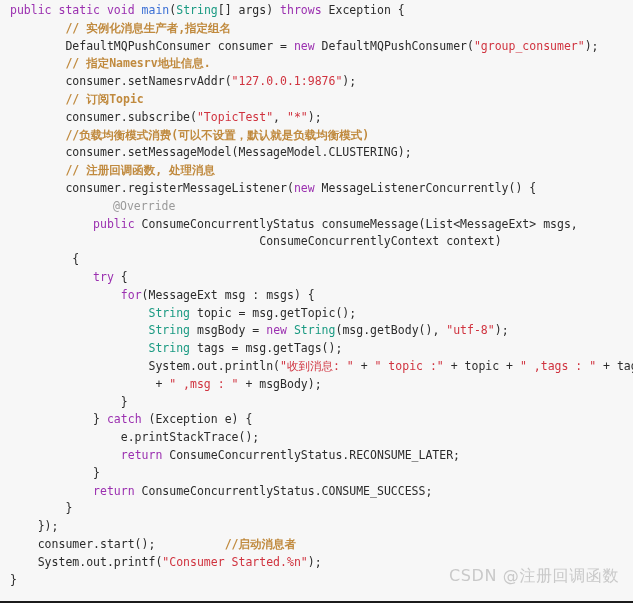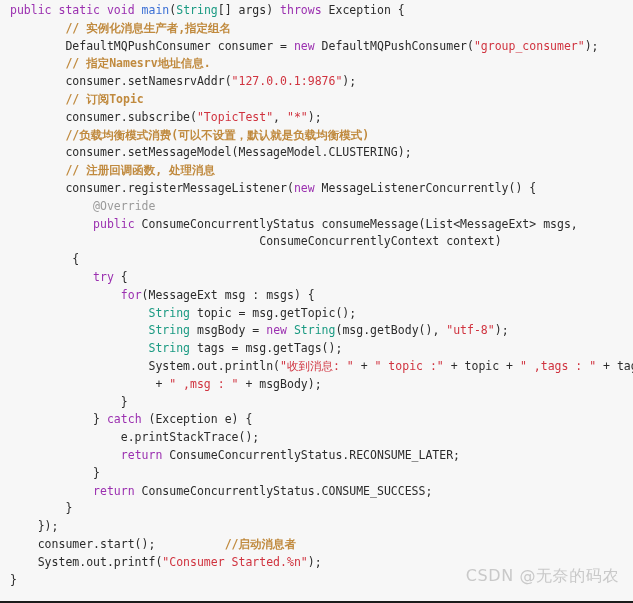--- a/index.html
+++ b/index.html
@@ -34,21 +34,21 @@
     display: block;
     height: 17.8px;
     padding-left: 10px;
   }
   
   .kw  { color: #9b30b0; }          
   .fn  { color: #3b6fd4; }          
   .typ { color: #1a9a82; }          
   .str { color: #d0333f; }          
   .cmt { color: #c08a3e; font-weight: bold; }          
-  .ann { color: #9a9a9a; }          
+  .ann { color: #9a9a9a; margin-left: 20px; }          
   .pl  { color: #2b2b2b; }          
 
   #watermark {
     position: absolute;
     right: 14px;
     bottom: 14px;
     font-family: "DejaVu Sans", "Liberation Sans", sans-serif;
     font-size: 16px;
     letter-spacing: 0.6px;
     color: #c9c9c9;
@@ -56,15 +56,15 @@
     white-space: pre;
   }
 </style>
 </head>
 <body>
 
 <div id="screenshot">
 
   <pre id="code-block"><span class="ln"><span class="kw">public static void </span><span class="fn">main</span><span class="pl">(</span><span class="typ">String</span><span class="pl">[] args) </span><span class="kw">throws </span><span class="pl">Exception {</span></span><span class="ln"><span class="pl">        </span><span class="cmt">// 实例化消息生产者,指定组名</span></span><span class="ln"><span class="pl">        DefaultMQPushConsumer consumer = </span><span class="kw">new</span><span class="pl"> DefaultMQPushConsumer(</span><span class="str">"group_consumer"</span><span class="pl">);</span></span><span class="ln"><span class="pl">        </span><span class="cmt">// 指定Namesrv地址信息.</span></span><span class="ln"><span class="pl">        consumer.setNamesrvAddr(</span><span class="str">"127.0.0.1:9876"</span><span class="pl">);</span></span><span class="ln"><span class="pl">        </span><span class="cmt">// 订阅Topic</span></span><span class="ln"><span class="pl">        consumer.subscribe(</span><span class="str">"TopicTest"</span><span class="pl">, </span><span class="str">"*"</span><span class="pl">);</span></span><span class="ln"><span class="pl">        </span><span class="cmt">//负载均衡模式消费(可以不设置，默认就是负载均衡模式)</span></span><span class="ln"><span class="pl">        consumer.setMessageModel(MessageModel.CLUSTERING);</span></span><span class="ln"><span class="pl">        </span><span class="cmt">// 注册回调函数, 处理消息</span></span><span class="ln"><span class="pl">        consumer.registerMessageListener(</span><span class="kw">new</span><span class="pl"> MessageListenerConcurrently() {</span></span><span class="ln"><span class="pl">            </span><span class="ann">@Override</span></span><span class="ln"><span class="pl">            </span><span class="kw">public</span><span class="pl"> ConsumeConcurrentlyStatus consumeMessage(List&lt;MessageExt&gt; msgs,</span></span><span class="ln"><span class="pl">                                    ConsumeConcurrentlyContext context)</span></span><span class="ln"><span class="pl">         {</span></span><span class="ln"><span class="pl">            </span><span class="kw">try</span><span class="pl"> {</span></span><span class="ln"><span class="pl">                </span><span class="kw">for</span><span class="pl">(MessageExt msg : msgs) {</span></span><span class="ln"><span class="pl">                    </span><span class="typ">String</span><span class="pl"> topic = msg.getTopic();</span></span><span class="ln"><span class="pl">                    </span><span class="typ">String</span><span class="pl"> msgBody = </span><span class="kw">new</span><span class="pl"> </span><span class="typ">String</span><span class="pl">(msg.getBody(), </span><span class="str">"utf-8"</span><span class="pl">);</span></span><span class="ln"><span class="pl">                    </span><span class="typ">String</span><span class="pl"> tags = msg.getTags();</span></span><span class="ln"><span class="pl">                    System.out.println(</span><span class="str">"收到消息: "</span><span class="pl"> + </span><span class="str">" topic :"</span><span class="pl"> + topic + </span><span class="str">" ,tags : "</span><span class="pl"> + tags</span></span><span class="ln"><span class="pl">                     + </span><span class="str">" ,msg : "</span><span class="pl"> + msgBody);</span></span><span class="ln"><span class="pl">                }</span></span><span class="ln"><span class="pl">            } </span><span class="kw">catch</span><span class="pl"> (Exception e) {</span></span><span class="ln"><span class="pl">                e.printStackTrace();</span></span><span class="ln"><span class="pl">                </span><span class="kw">return</span><span class="pl"> ConsumeConcurrentlyStatus.RECONSUME_LATER;</span></span><span class="ln"><span class="pl">            }</span></span><span class="ln"><span class="pl">            </span><span class="kw">return</span><span class="pl"> ConsumeConcurrentlyStatus.CONSUME_SUCCESS;</span></span><span class="ln"><span class="pl">        }</span></span><span class="ln"><span class="pl">    });</span></span><span class="ln"><span class="pl">    consumer.start();          </span><span class="cmt">//启动消息者</span></span><span class="ln"><span class="pl">    System.out.printf(</span><span class="str">"Consumer Started.%n"</span><span class="pl">);</span></span><span class="ln"><span class="pl">}</span></span></pre>
 
-  <div id="watermark">CSDN @无奈的码农</div>
+  <div id="watermark">CSDN @注册回调函数</div>
 
 </div>
 
 </body></html>

